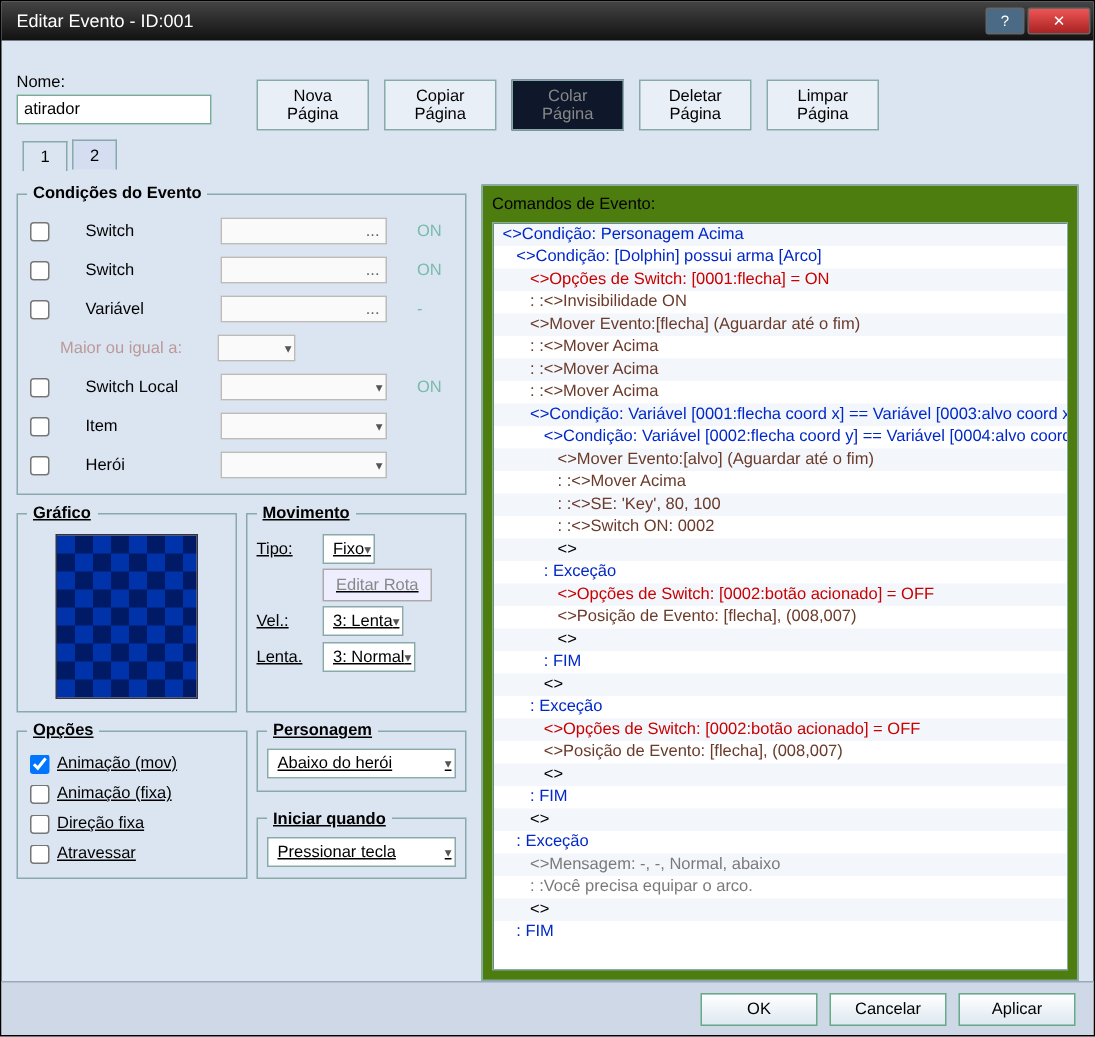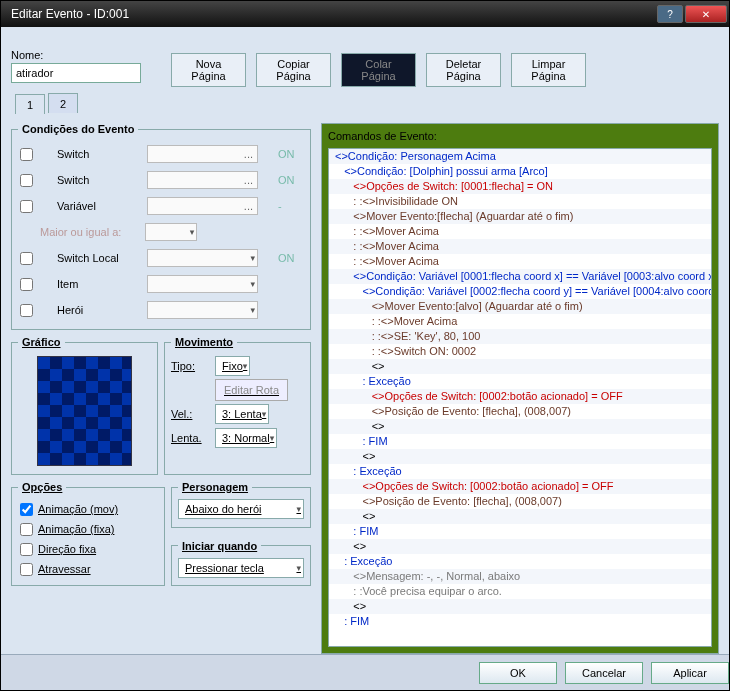--- a/index.html
+++ b/index.html
@@ -43,21 +43,21 @@
   .opt-row input{margin:0 5px 0 2px;}
   .cmd-caption{margin-bottom:2px;}
   .cmd-list{border:1px solid #8aa;background:#fff;position:absolute;top:24px;left:6px;right:6px;bottom:6px;overflow:auto;white-space:nowrap;line-height:15px;}
   .cmd-list .ln{height:15px;padding-left:6px;}
   .cmd-list .ln:nth-child(odd){background:#f3f6fb;}
   .c-blue{color:#0028c8;}
   .c-red{color:#c80000;}
   .c-brown{color:#6a3a2a;}
   .c-gray{color:#7a7a7a;}
   .c-black{color:#000;}
-  .footer{position:absolute;left:0;right:0;bottom:0;height:36px;background:#cfd8e6;display:flex;justify-content:flex-end;align-items:center;gap:8px;padding-right:0;border-top:1px solid #9ab;}
+  .footer{position:absolute;left:0;right:0;bottom:0;height:36px;background:#cfd8e6;display:flex;justify-content:flex-end;align-items:center;gap:8px;padding-right:12px;border-top:1px solid #9ab;}
   .fbtn{width:78px;height:22px;border:1px solid #6a8;background:linear-gradient(#fff,#dde8f0);}
   .combo{display:flex;align-items:center;justify-content:space-between;border:1px solid #8aa;background:#fff;height:20px;padding:0 2px 0 6px;}
   .combo .arrow{font-size:9px;color:#555;}
   .combo.small{background:#fafafa;border-color:#bbb;height:18px;}
 </style>
 </head>
 <body>
 
 <div class="window">
   <div class="titlebar">

